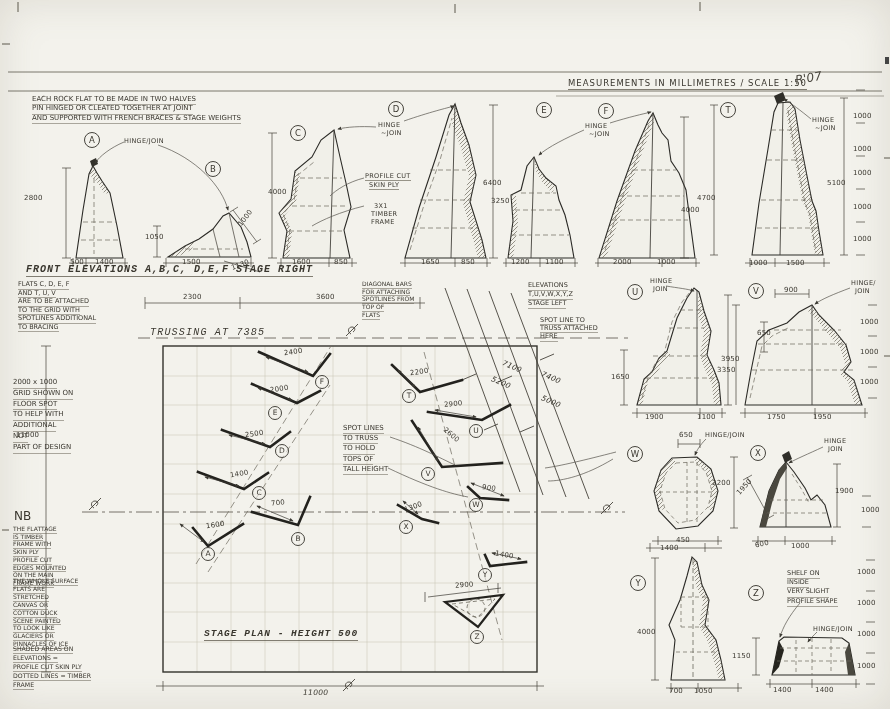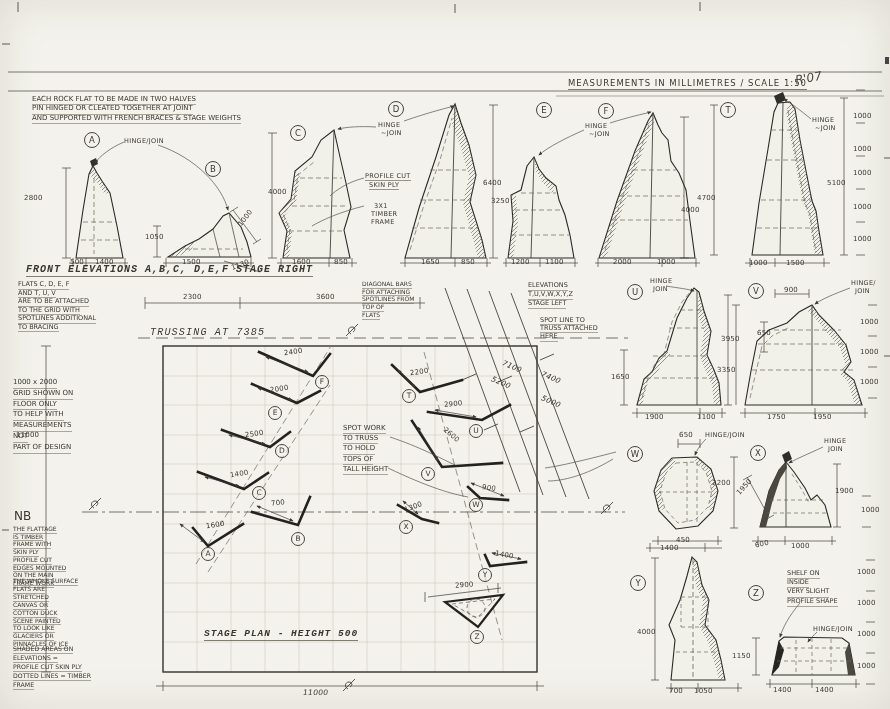--- a/index.html
+++ b/index.html
@@ -268,25 +268,25 @@
   <span class="abs b it single-ul" style="left:26px;top:264px;font-size:10px;letter-spacing:1px">FRONT ELEVATIONS A,B,C, D,E,F  STAGE RIGHT</span>
   <div class="noteblock" style="left:18px;top:281px;font-size:6.5px;line-height:7px">
       <div class="nline"><span>FLATS C, D, E, F</span></div>
       <div class="nline"><span>AND T, U, V</span></div>
       <div class="nline"><span>ARE TO BE ATTACHED</span></div>
       <div class="nline"><span>TO THE GRID WITH</span></div>
       <div class="nline"><span>SPOTLINES ADDITIONAL</span></div>
       <div class="nline"><span>TO BRACING</span></div>
     </div>
   <div class="noteblock" style="left:13px;top:378px;font-size:7px;line-height:9.3px">
-      <div class="nline"><span>1000 x 2000</span></div>
+      <div class="nline"><span>2000 x 1000</span></div>
       <div class="nline"><span>GRID SHOWN ON</span></div>
-      <div class="nline"><span>FLOOR ONLY</span></div>
+      <div class="nline"><span>FLOOR SPOT</span></div>
       <div class="nline"><span>TO HELP WITH</span></div>
-      <div class="nline"><span>MEASUREMENTS</span></div>
+      <div class="nline"><span>ADDITIONAL</span></div>
       <div class="nline"><span>NOT</span></div>
       <div class="nline"><span>PART OF DESIGN</span></div>
     </div>
   <span class="abs" style="left:14px;top:509px;font-size:12px">NB</span>
   <div class="noteblock" style="left:13px;top:526px;font-size:6px;line-height:6.2px">
       <div class="nline"><span>THE FLATTAGE</span></div>
       <div class="nline"><span>IS TIMBER</span></div>
       <div class="nline"><span>FRAME WITH</span></div>
       <div class="nline"><span>SKIN PLY</span></div>
       <div class="nline"><span>PROFILE CUT</span></div>
@@ -323,21 +323,21 @@
       <div class="nline"><span>ELEVATIONS</span></div>
       <div class="nline"><span>T,U,V,W,X,Y,Z</span></div>
       <div class="nline"><span>STAGE LEFT</span></div>
     </div>
   <div class="noteblock" style="left:540px;top:317px;font-size:6.5px;line-height:6.7px">
       <div class="nline"><span>SPOT LINE TO</span></div>
       <div class="nline"><span>TRUSS ATTACHED</span></div>
       <div class="nline"><span>HERE</span></div>
     </div>
   <div class="noteblock" style="left:343px;top:424px;font-size:7px;line-height:8.7px">
-      <div class="nline"><span>SPOT WORK</span></div>
+      <div class="nline"><span>SPOT LINES</span></div>
       <div class="nline"><span>TO TRUSS</span></div>
       <div class="nline"><span>TO HOLD</span></div>
       <div class="nline"><span>TOPS OF</span></div>
       <div class="nline"><span>TALL HEIGHT</span></div>
     </div>
   <span class="abs it" style="left:150px;top:327px;font-size:10px;letter-spacing:1.2px">TRUSSING AT 7385</span>
   <span class="abs b it single-ul" style="left:204px;top:628px;font-size:9.5px;letter-spacing:1px">STAGE PLAN  -  HEIGHT 500</span>
   <div class="noteblock" style="left:787px;top:570px;font-size:6.5px;line-height:7.7px">
       <div class="nline"><span>SHELF ON</span></div>
       <div class="nline"><span>INSIDE</span></div>
@@ -435,21 +435,21 @@
       <span class="ann dim" style="left: 404px; top: 503px; transform: rotate(-20deg);">1300</span>
       <span class="ann dim" style="left: 495px; top: 551px; transform: rotate(10deg);">1400</span>
       <span class="ann dim" style="left: 455px; top: 581px; transform: rotate(-4deg);">2900</span>
       <span class="ann dim-it" style="left: 502px; top: 362px; transform: rotate(24deg);">7100</span>
       <span class="ann dim-it" style="left: 491px; top: 378px; transform: rotate(24deg);">5200</span>
       <span class="ann dim-it" style="left: 541px; top: 373px; transform: rotate(24deg);">7400</span>
       <span class="ann dim-it" style="left: 541px; top: 397px; transform: rotate(24deg);">5000</span>
       <span class="ann dim" style="left: 16px; top: 431px;">11000</span>
       <span class="ann dim-it" style="left: 303px; top: 688px;">11000</span>
       <span class="ann dim" style="left: 611px; top: 373px;">1650</span>
-      <span class="ann dim" style="left: 721px; top: 335px;">3950</span>
+      <span class="ann dim" style="left: 721px; top: 355px;">3950</span>
       <span class="ann dim" style="left: 717px; top: 366px;">3350</span>
       <span class="ann dim" style="left: 645px; top: 413px;">1900</span>
       <span class="ann dim" style="left: 697px; top: 413px;">1100</span>
       <span class="ann dim" style="left: 784px; top: 286px;">900</span>
       <span class="ann dim" style="left: 757px; top: 329px;">650</span>
       <span class="ann dim" style="left: 767px; top: 413px;">1750</span>
       <span class="ann dim" style="left: 813px; top: 413px;">1950</span>
       <span class="ann dim" style="left: 860px; top: 318px;">1000</span>
       <span class="ann dim" style="left: 860px; top: 348px;">1000</span>
       <span class="ann dim" style="left: 860px; top: 378px;">1000</span>

